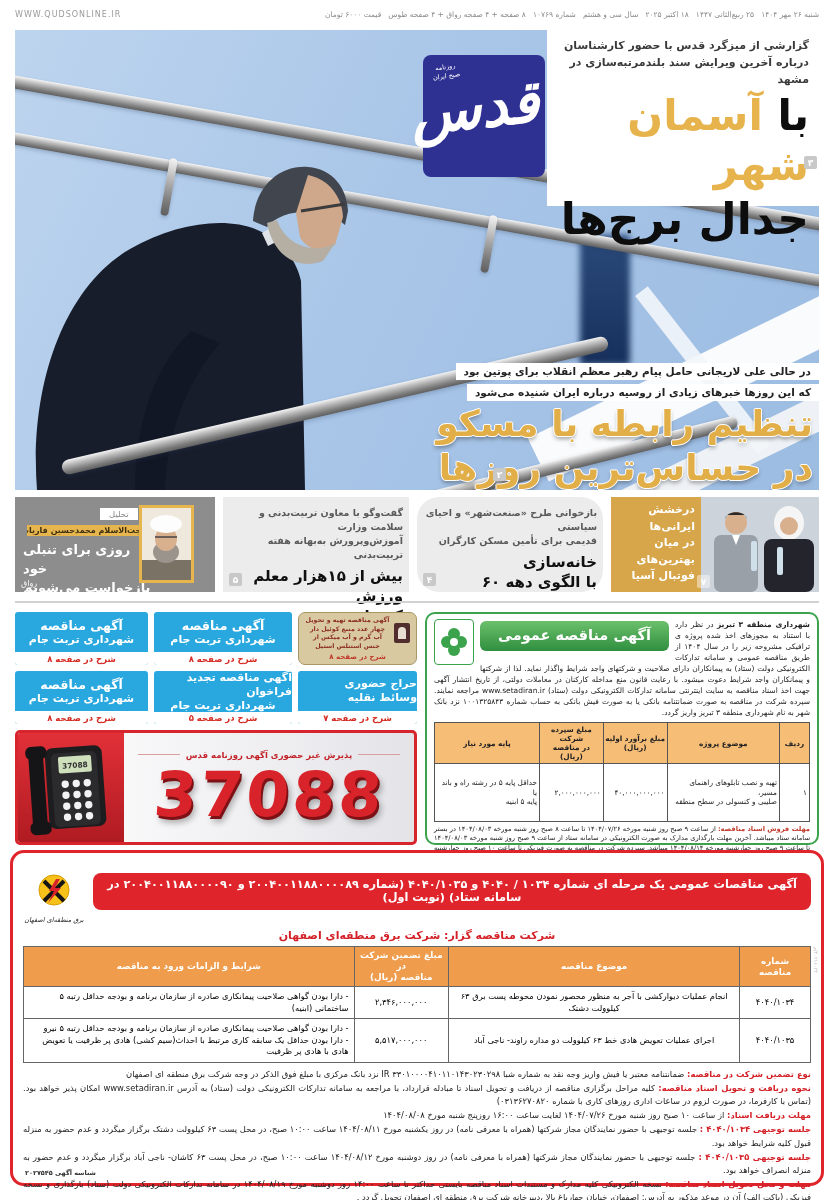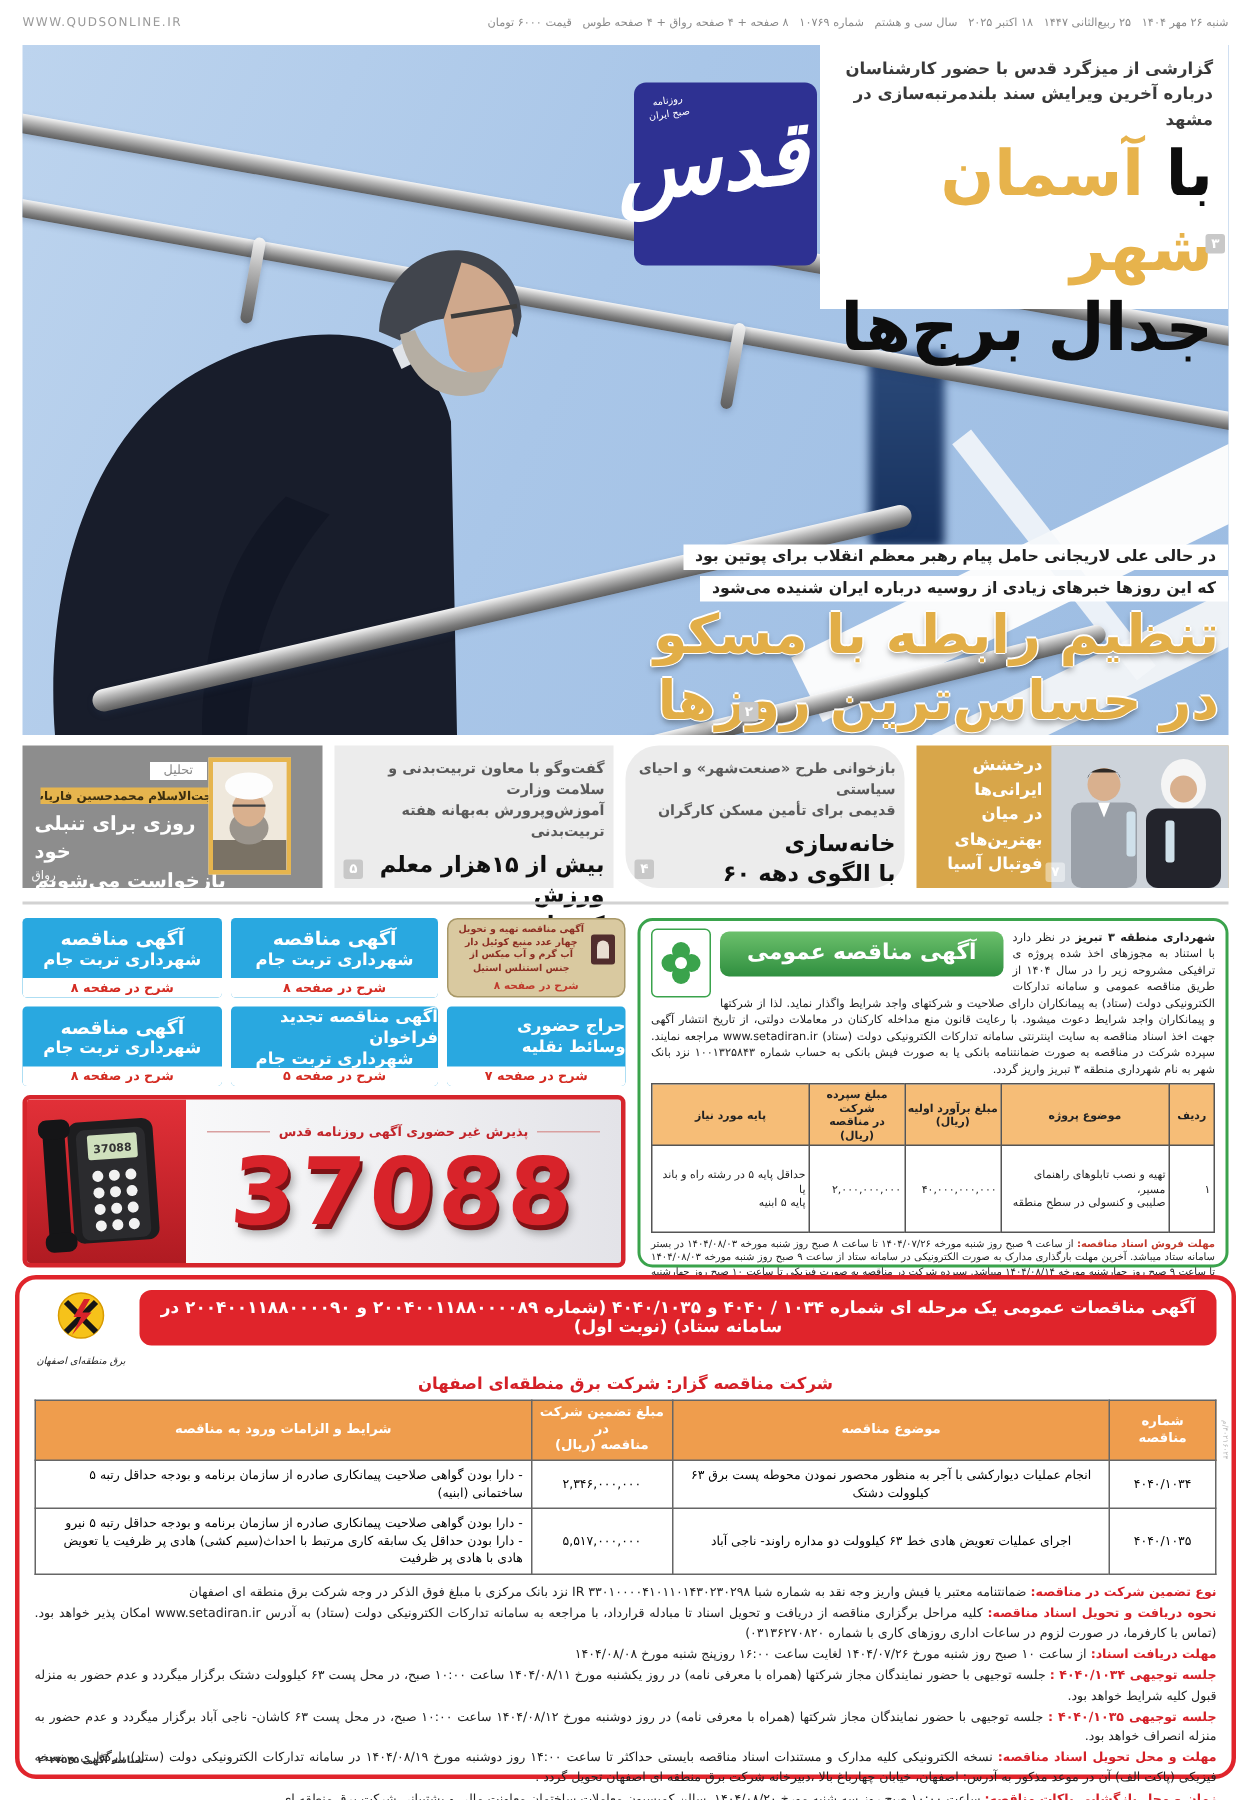--- a/index.html
+++ b/index.html
@@ -97,21 +97,21 @@
   .tb-table{width:100%;border-collapse:collapse;margin:4px 0 3px;table-layout:fixed;}
   .tb-table th{background:#f6bd77;border:1px solid #555;font-size:7.3px;font-weight:bold;padding:2px 1px;line-height:9px;}
   .tb-table td{border:1px solid #555;font-size:7.3px;text-align:right;padding:14px 2px;line-height:9.5px;}
   .num{direction:ltr;}
   .tb-det{font-size:6.7px;line-height:9.8px;text-align:justify;}
   .redlead{color:#c0392b;font-weight:bold;}
   .tb-foot{display:flex;align-items:center;margin-top:3px;}
   .tb-id{font-size:6.5px;font-weight:bold;color:#333;}
   .tb-sign{flex:1;text-align:center;color:#cc2222;font-weight:900;font-size:9.5px;}
   
-  .isf{position:absolute;top:850px;left:10px;width:814px;height:336px;border:3px solid #e0242b;border-radius:14px;box-sizing:border-box;background:#fff;padding:7px 10px 4px;}
+  .isf{position:absolute;top:850px;left:10px;width:814px;height:336px;border:3px solid #e0242b;border-radius:14px;box-sizing:border-box;background:#fff;padding:20px 10px 4px;}
   .isf-head{display:flex;gap:8px;align-items:flex-start;}
   .isf-bar{flex:1;background:#e0242b;border-radius:8px;color:#fff;font-weight:bold;font-size:11.3px;text-align:center;padding:5px 8px 6px;}
   .isf-logo{width:62px;text-align:center;flex:0 0 auto;}
   .isf-cap{font-size:6.5px;font-style:italic;color:#222;margin-top:1px;}
   .isf-org{text-align:center;color:#d42027;font-weight:900;font-size:11px;margin:5px 0 4px;}
   .isf-table{width:100%;border-collapse:collapse;table-layout:fixed;}
   .isf-table th{background:#ef9d4d;color:#fff;border:1px solid #666;font-size:8.8px;font-weight:bold;padding:3px 2px;line-height:11px;}
   .isf-table td{border:1px solid #666;font-size:8.3px;text-align:center;padding:4px 5px;line-height:11.5px;}
   .isf-table td.shart{text-align:right;}
   .isf-notes{margin-top:5px;font-size:8.4px;line-height:13.2px;color:#222;text-align:justify;}

